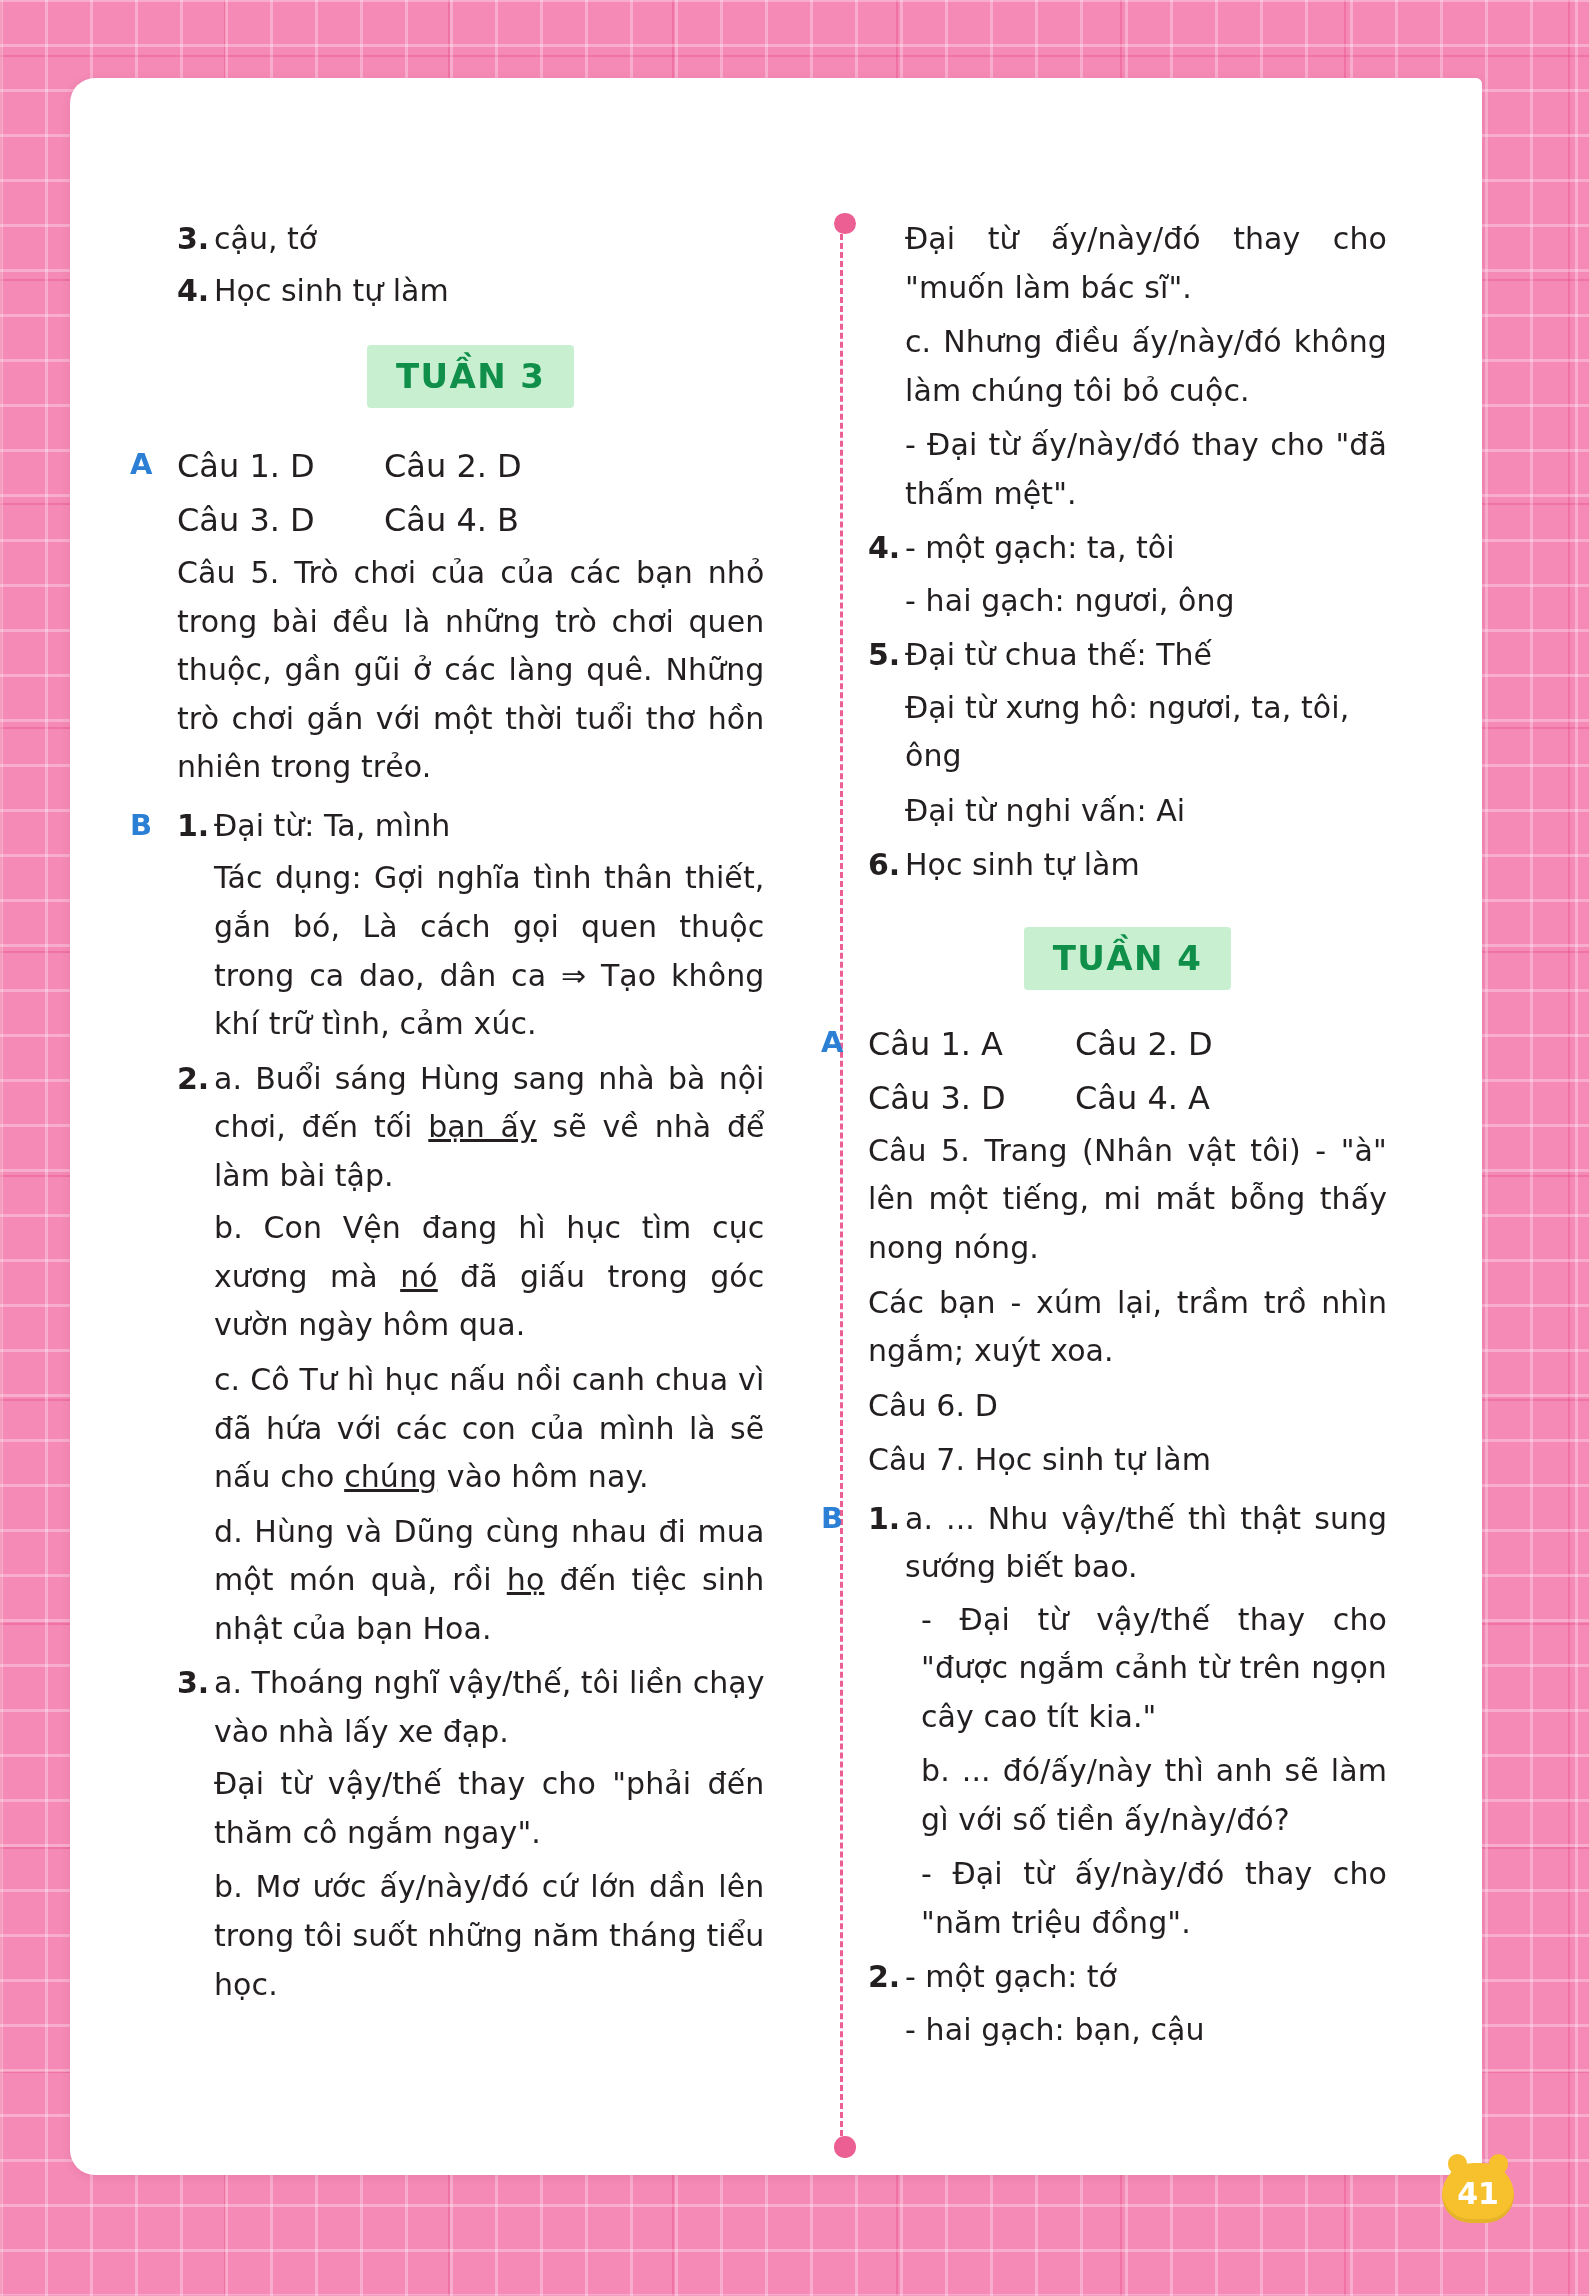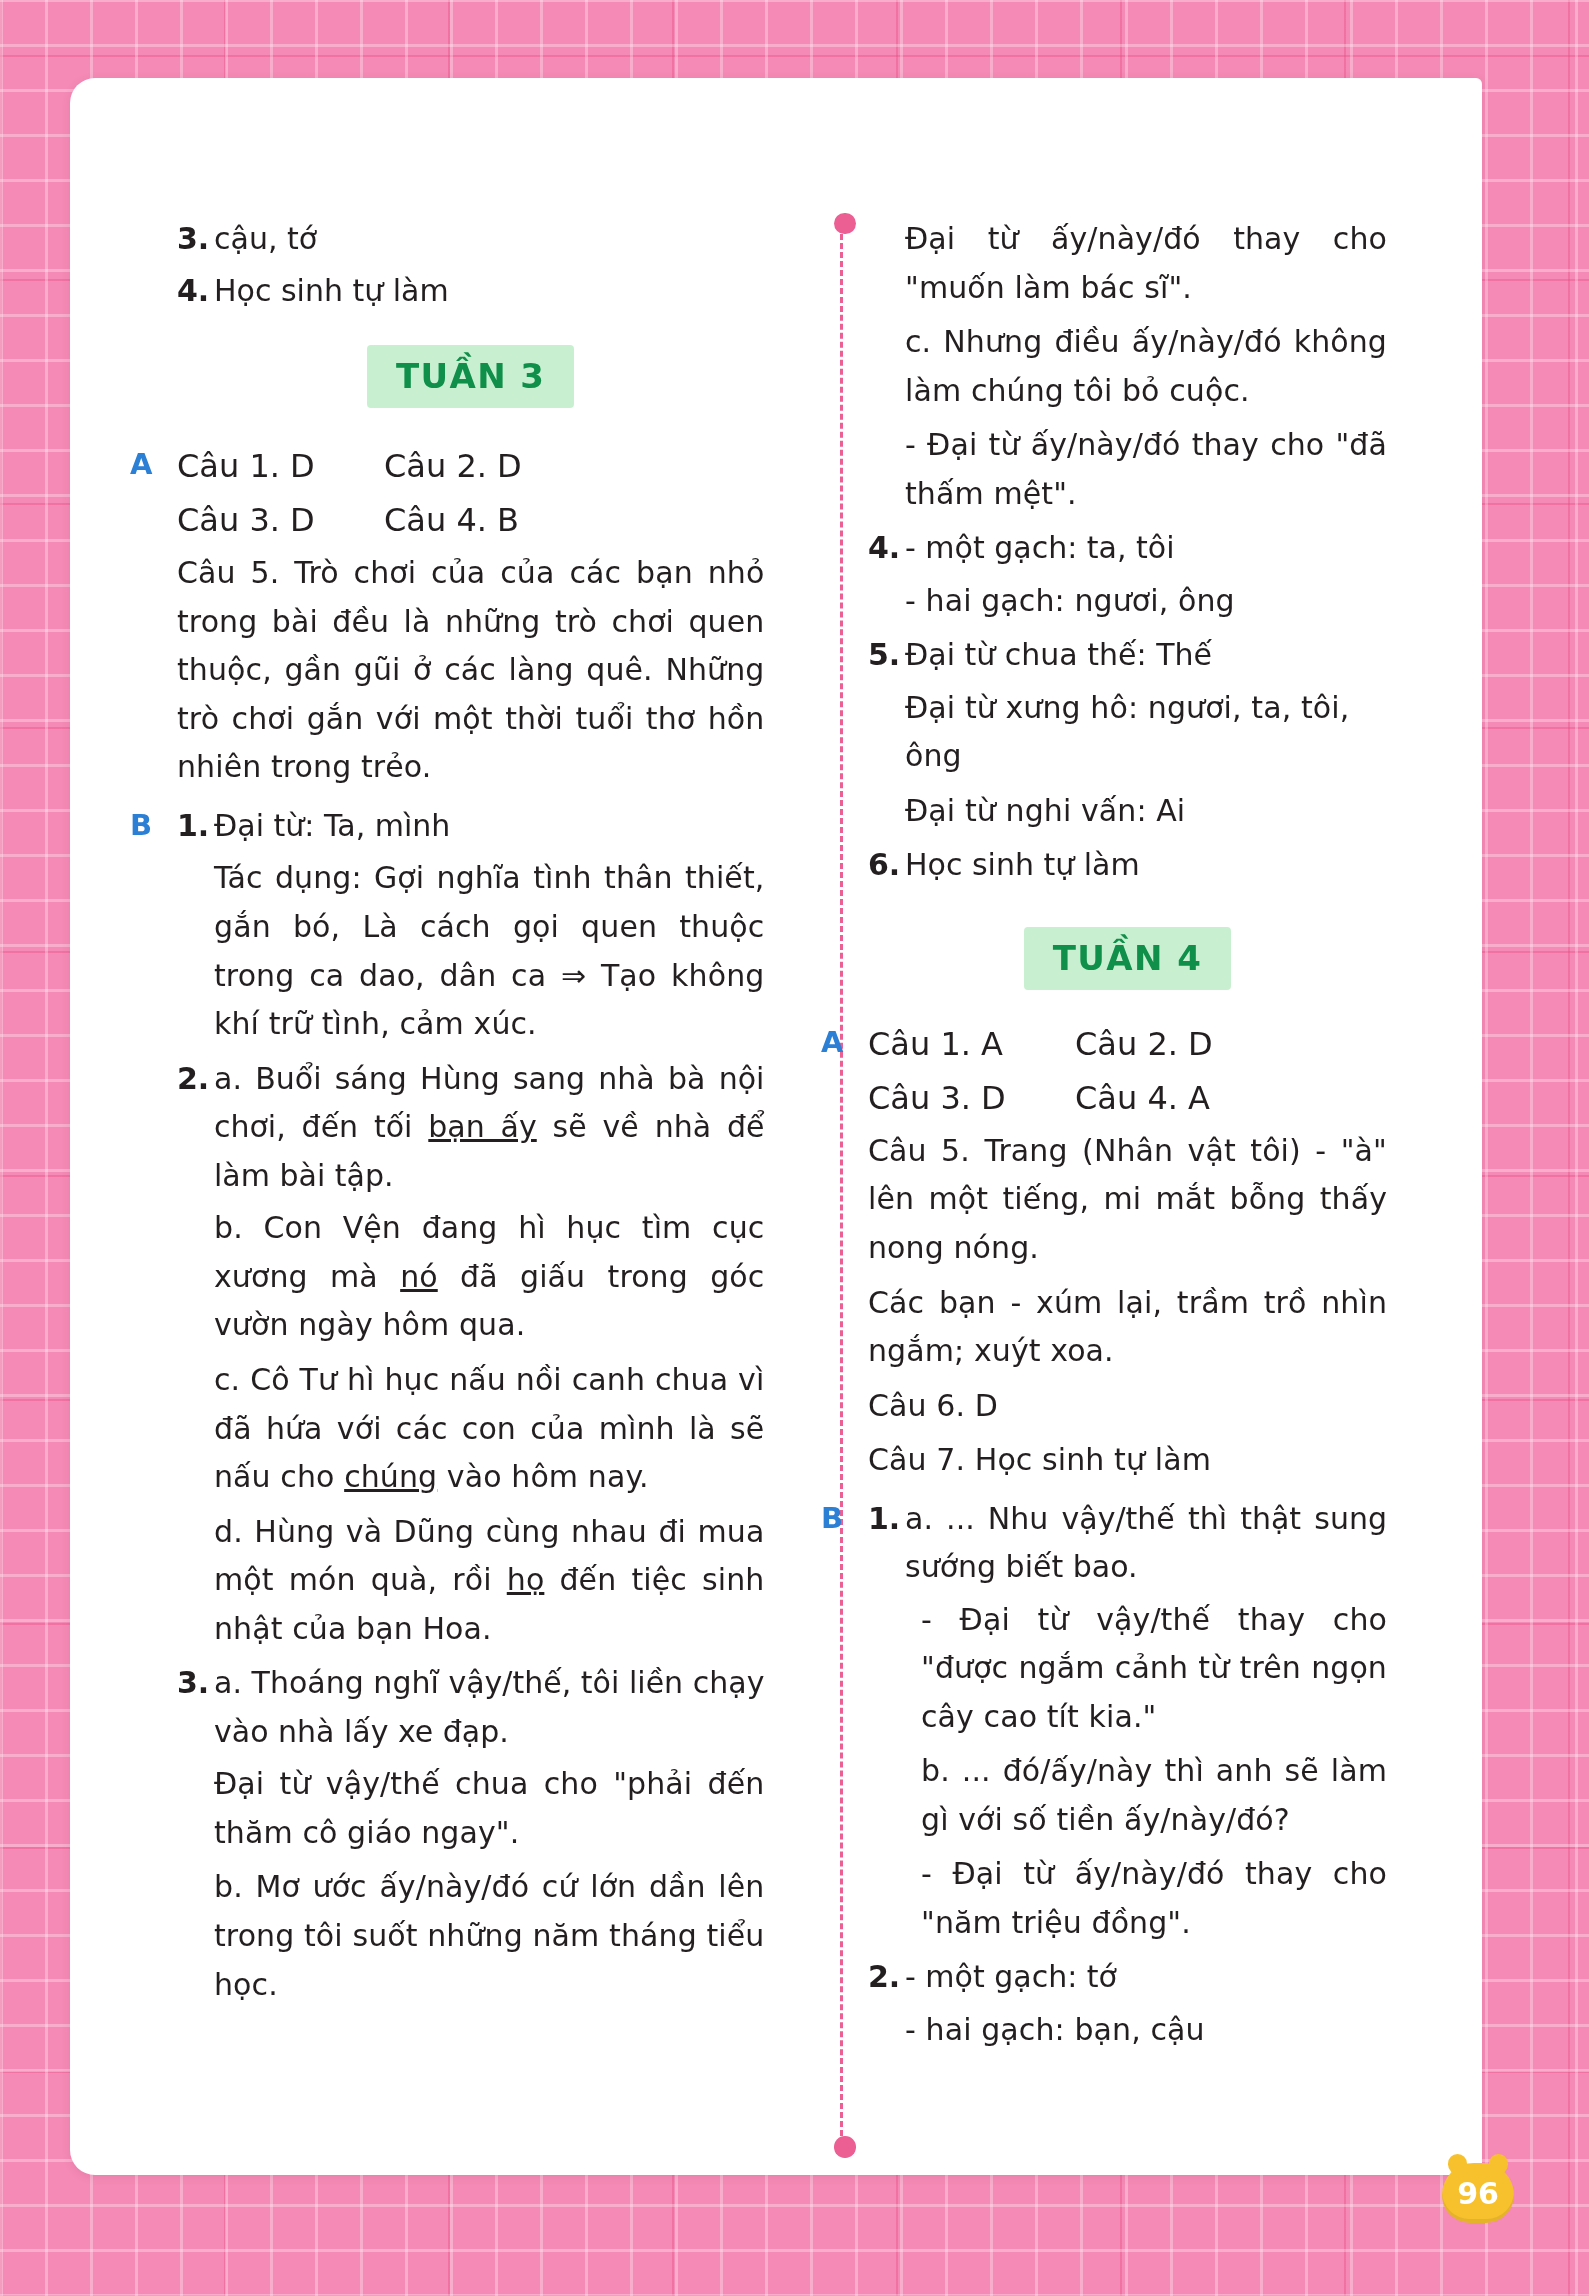--- a/index.html
+++ b/index.html
@@ -237,21 +237,21 @@
           <span class="body"><span>a. Buổi sáng Hùng sang nhà bà nội chơi, đến tối </span><span class="u">bạn ấy</span><span> sẽ về nhà để làm bài tập.</span></span>
         </div>
         <p class="para indent-1"><span>b. Con Vện đang hì hục tìm cục xương mà </span><span class="u">nó</span><span> đã giấu trong góc vườn ngày hôm qua.</span></p>
         <p class="para indent-1"><span>c. Cô Tư hì hục nấu nồi canh chua vì đã hứa với các con của mình là sẽ nấu cho </span><span class="u">chúng</span><span> vào hôm nay.</span></p>
         <p class="para indent-1"><span>d. Hùng và Dũng cùng nhau đi mua một món quà, rồi </span><span class="u">họ</span><span> đến tiệc sinh nhật của bạn Hoa.</span></p>
 
         <div class="item">
           <span class="marker">3.</span>
           <span class="body">a. Thoáng nghĩ vậy/thế, tôi liền chạy vào nhà lấy xe đạp.</span>
         </div>
-        <p class="para indent-1">Đại từ vậy/thế chua cho "phải đến thăm cô giáo ngay".</p>
+        <p class="para indent-1">Đại từ vậy/thế thay cho "phải đến thăm cô ngắm ngay".</p>
         <p class="para indent-1">b. Mơ ước ấy/này/đó cứ lớn dần lên trong tôi suốt những năm tháng tiểu học.</p>
       </div>
     </div>
 
     <div class="column col-right">
 
       <p class="para indent-1">Đại từ ấy/này/đó thay cho "muốn làm bác sĩ".</p>
       <p class="para indent-1">c. Nhưng điều ấy/này/đó không làm chúng tôi bỏ cuộc.</p>
       <p class="para indent-1">- Đại từ ấy/này/đó thay cho "đã thấm mệt".</p>
 
@@ -310,14 +310,14 @@
           <span class="marker">2.</span>
           <span class="body nojust">- một gạch: tớ</span>
         </div>
         <p class="para nojust indent-1">- hai gạch: bạn, cậu</p>
       </div>
     </div>
 
   </div>
 </div>
 
-<div id="page-number">96</div>
+<div id="page-number">41</div>
 
 
 </body></html>

